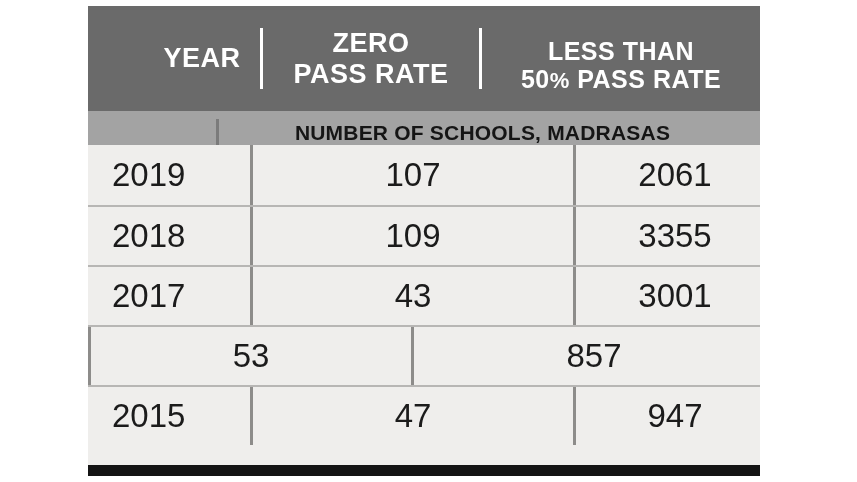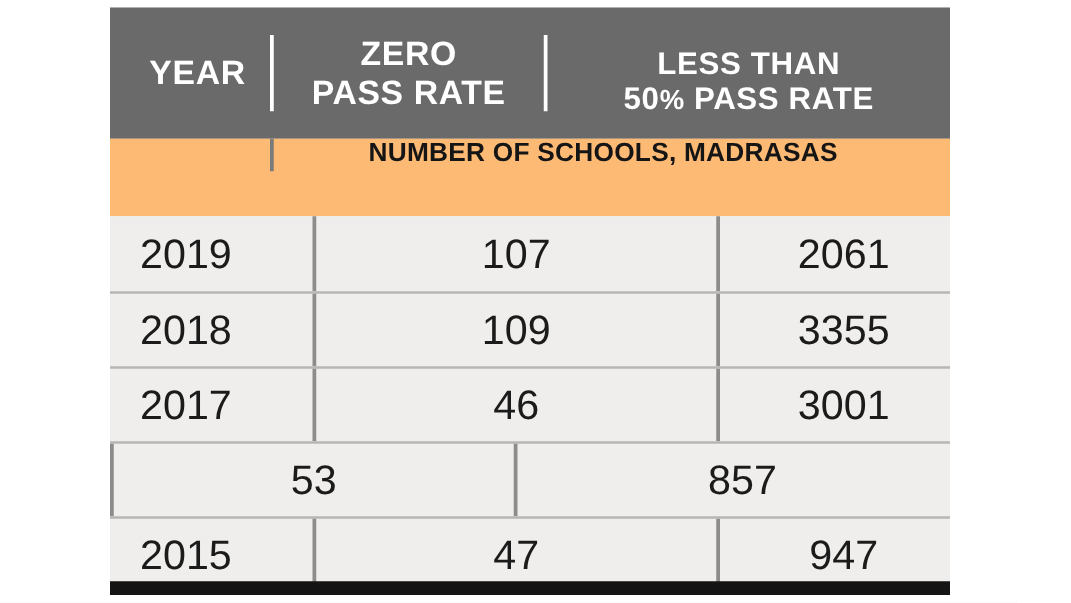--- a/index.html
+++ b/index.html
@@ -27,20 +27,21 @@
     height: 470px;
     background: #efeeec;
     box-sizing: border-box;
   }
   
   .hdr {
     display: flex;
     align-items: stretch;
     height: 105px;
     background: #6a6a6a;
+    padding-left: 44px;
   }
   .hdr-cell {
     display: flex;
     align-items: center;
     justify-content: center;
     color: #ffffff;
     text-align: center;
     font-weight: bold;
     letter-spacing: 0.5px;
     line-height: 1.12;
@@ -65,24 +66,24 @@
     flex: 1;
     font-size: 25px;
     margin-top: 13px;
   }
   .hdr-less .pct {
     font-size: 22px;
   }
   
   .subhdr {
     position: relative;
-    height: 62px;
-    background: #fdba74;
-    display: flex;
-    align-items: flex-start;
+    height: 34px;
+    background: #a3a3a3;
+    display: flex;
+    align-items: flex-end;
   }
   .subhdr-spacer {
     width: 128px;
     height: 100%;
   }
   .subhdr-rule {
     width: 3px;
     height: 26px;
     background: #7b7b7b;
     flex: 0 0 auto;
@@ -202,21 +203,21 @@
         <div class="cell cell-year">2018</div>
         <div class="vrule"></div>
         <div class="cell cell-zero">109</div>
         <div class="vrule-inner"></div>
         <div class="cell cell-less">3355</div>
       </div>
 
       <div class="row">
         <div class="cell cell-year">2017</div>
         <div class="vrule"></div>
-        <div class="cell cell-zero">46</div>
+        <div class="cell cell-zero">43</div>
         <div class="vrule-inner"></div>
         <div class="cell cell-less">3001</div>
       </div>
 
       <div class="row">
         <div class="vrule"></div>
         <div class="cell cell-zero">53</div>
         <div class="vrule-inner"></div>
         <div class="cell cell-less">857</div>
       </div>

